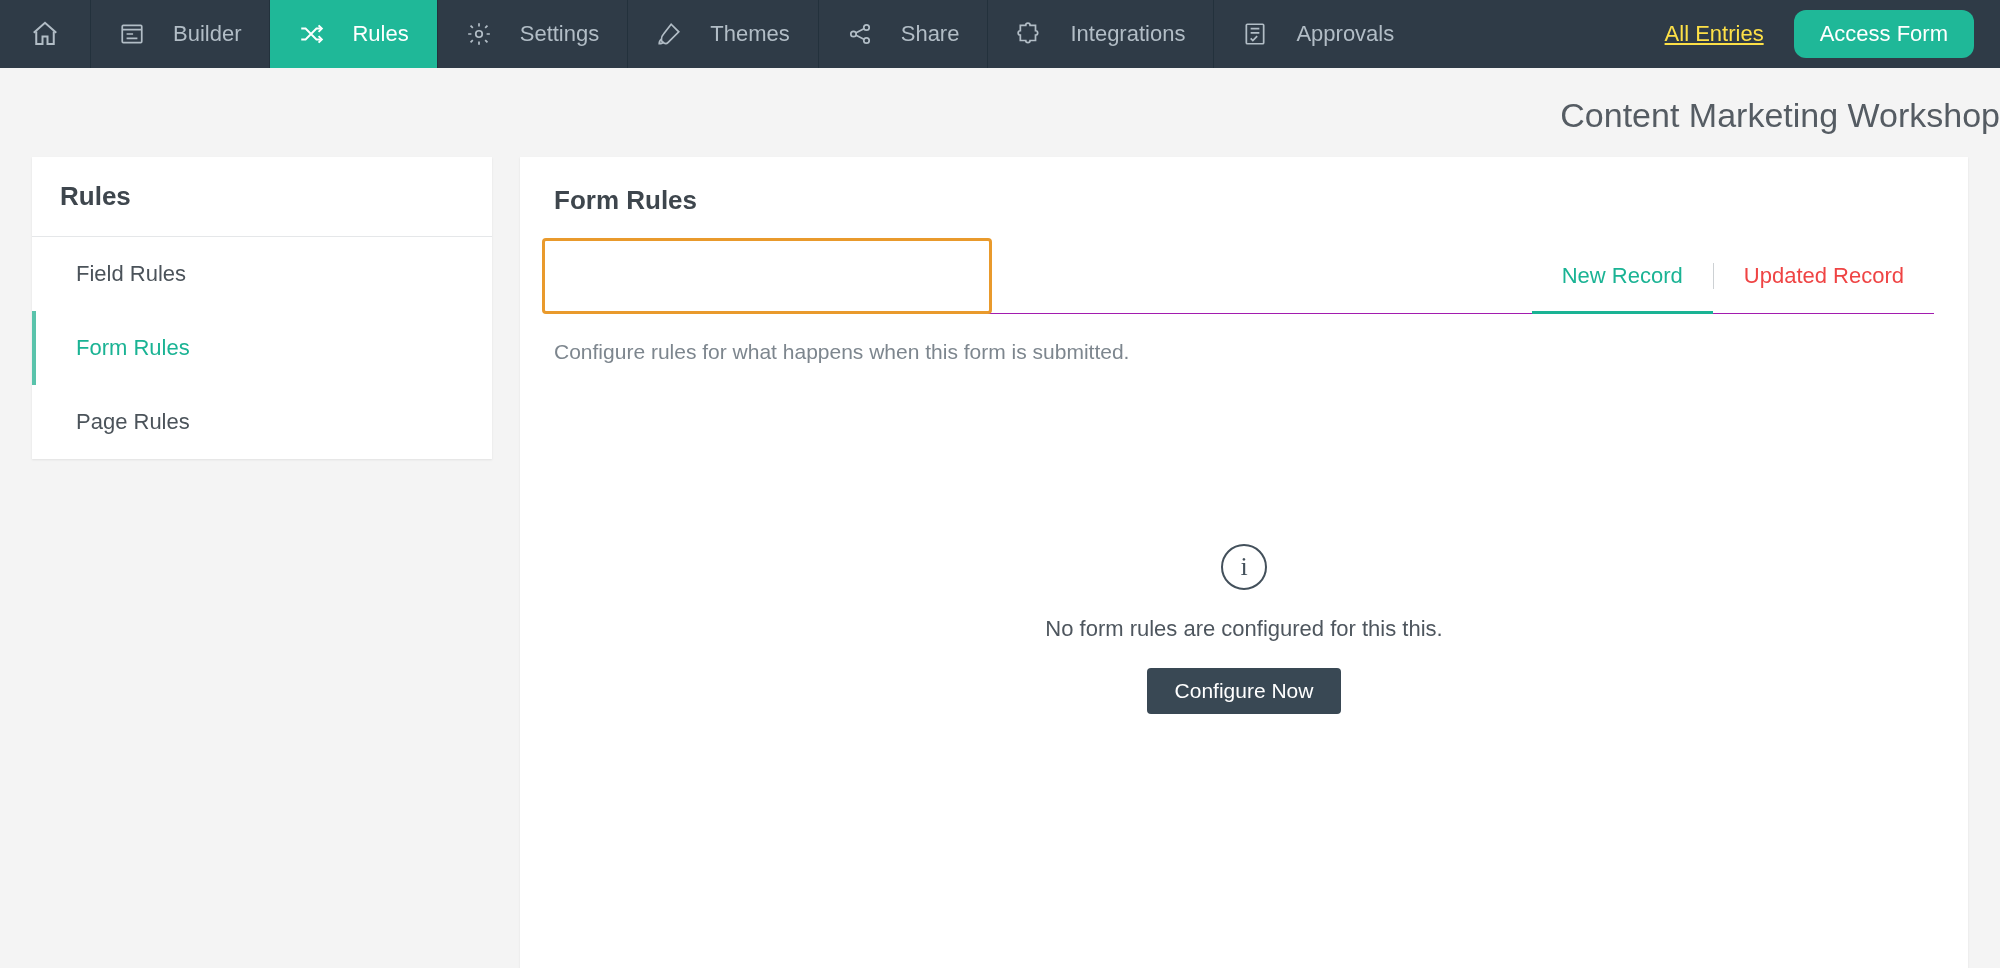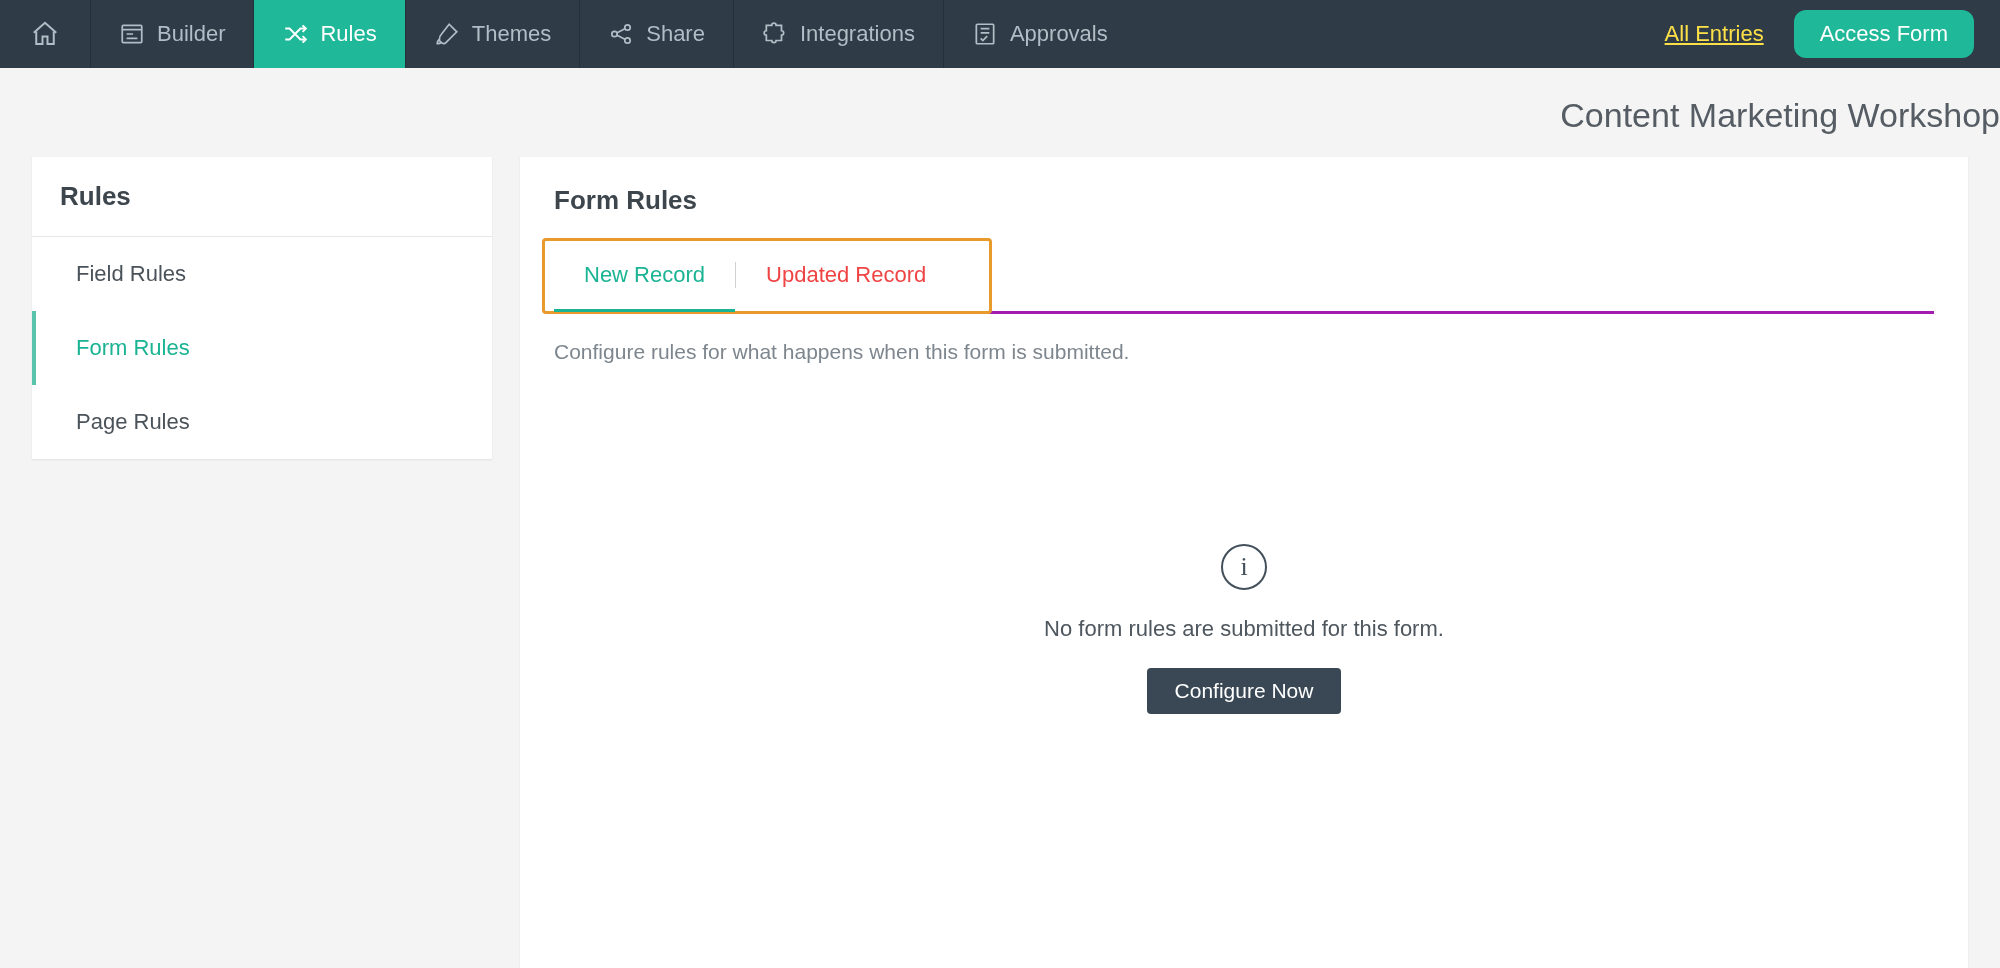--- a/index.html
+++ b/index.html
@@ -29,21 +29,21 @@
   .topnav{
     display:flex;
     align-items:stretch;
     background:var(--nav-bg);
     height:68px;
     padding:0 12px 0 0;
   }
   .nav-item{
     display:flex;
     align-items:center;
-    gap:12px;
+    gap:28px;
     padding:0 28px;
     color:var(--nav-text);
     font-size:22px;
     border-right:1px solid #23313c;
     cursor:pointer;
     white-space:nowrap;
   }
   .nav-item.home{padding:0 30px;}
   .nav-item.active{
     background:var(--teal);
@@ -137,22 +137,23 @@
     top:0;left:22px;
     height:76px;
     width:450px;
     border:3px solid var(--orange);
     border-radius:4px;
     pointer-events:none;
   }
   .tabs{
     display:flex;
     align-items:center;
-    border-bottom:3px solid #a21caf;
+    border-bottom:1px solid #a21caf;
     height:76px;
+    justify-content:flex-end;
   }
   .tab{
     font-size:22px;
     padding:0 30px;
     height:100%;
     display:flex;align-items:center;
     cursor:pointer;
     color:#ef4444;
     position:relative;
   }
@@ -223,20 +224,29 @@
     <span>Builder</span>
   </div>
   <div class="nav-item active">
     <span class="icon">
       <svg viewBox="0 0 24 24" fill="none" stroke="currentColor" stroke-width="1.8">
           <path d="M3 7h4l10 10h4M3 17h4L17 7h4"></path>
           <path d="m19 4 3 3-3 3M19 14l3 3-3 3"></path>
         </svg>
     </span>
     <span>Rules</span>
+  </div>
+  <div class="nav-item">
+    <span class="icon">
+      <svg viewBox="0 0 24 24" fill="none" stroke="currentColor" stroke-width="1.6">
+          <circle cx="12" cy="12" r="3"></circle>
+          <path d="M12 2v3M12 19v3M4.2 4.2l2.1 2.1M17.7 17.7l2.1 2.1M2 12h3M19 12h3M4.2 19.8l2.1-2.1M17.7 6.3l2.1-2.1"></path>
+        </svg>
+    </span>
+    <span>Settings</span>
   </div>
   <div class="nav-item">
     <span class="icon">
       <svg viewBox="0 0 24 24" fill="none" stroke="currentColor" stroke-width="1.6">
           <path d="M14 3 21 10 11 20c-2 2-6 0-6-3 0-1 0-3 2-5Z"></path>
           <path d="M5 17c-2 1-2 4-2 4s3 0 4-2"></path>
         </svg>
     </span>
     <span>Themes</span>
   </div>
@@ -296,18 +306,18 @@
         <div class="tab active">New Record</div>
         <div class="tab-sep"></div>
         <div class="tab">Updated Record</div>
       </div>
     </div>
 
     <div class="description">Configure rules for what happens when this form is submitted.</div>
 
     <div class="empty">
       <div class="info-circle">i</div>
-      <div class="empty-text">No form rules are submitted for this form.</div>
+      <div class="empty-text">No form rules are configured for this this.</div>
       <button class="configure-btn">Configure Now</button>
     </div>
   </div>
 
 </div>
 
 </body></html>

